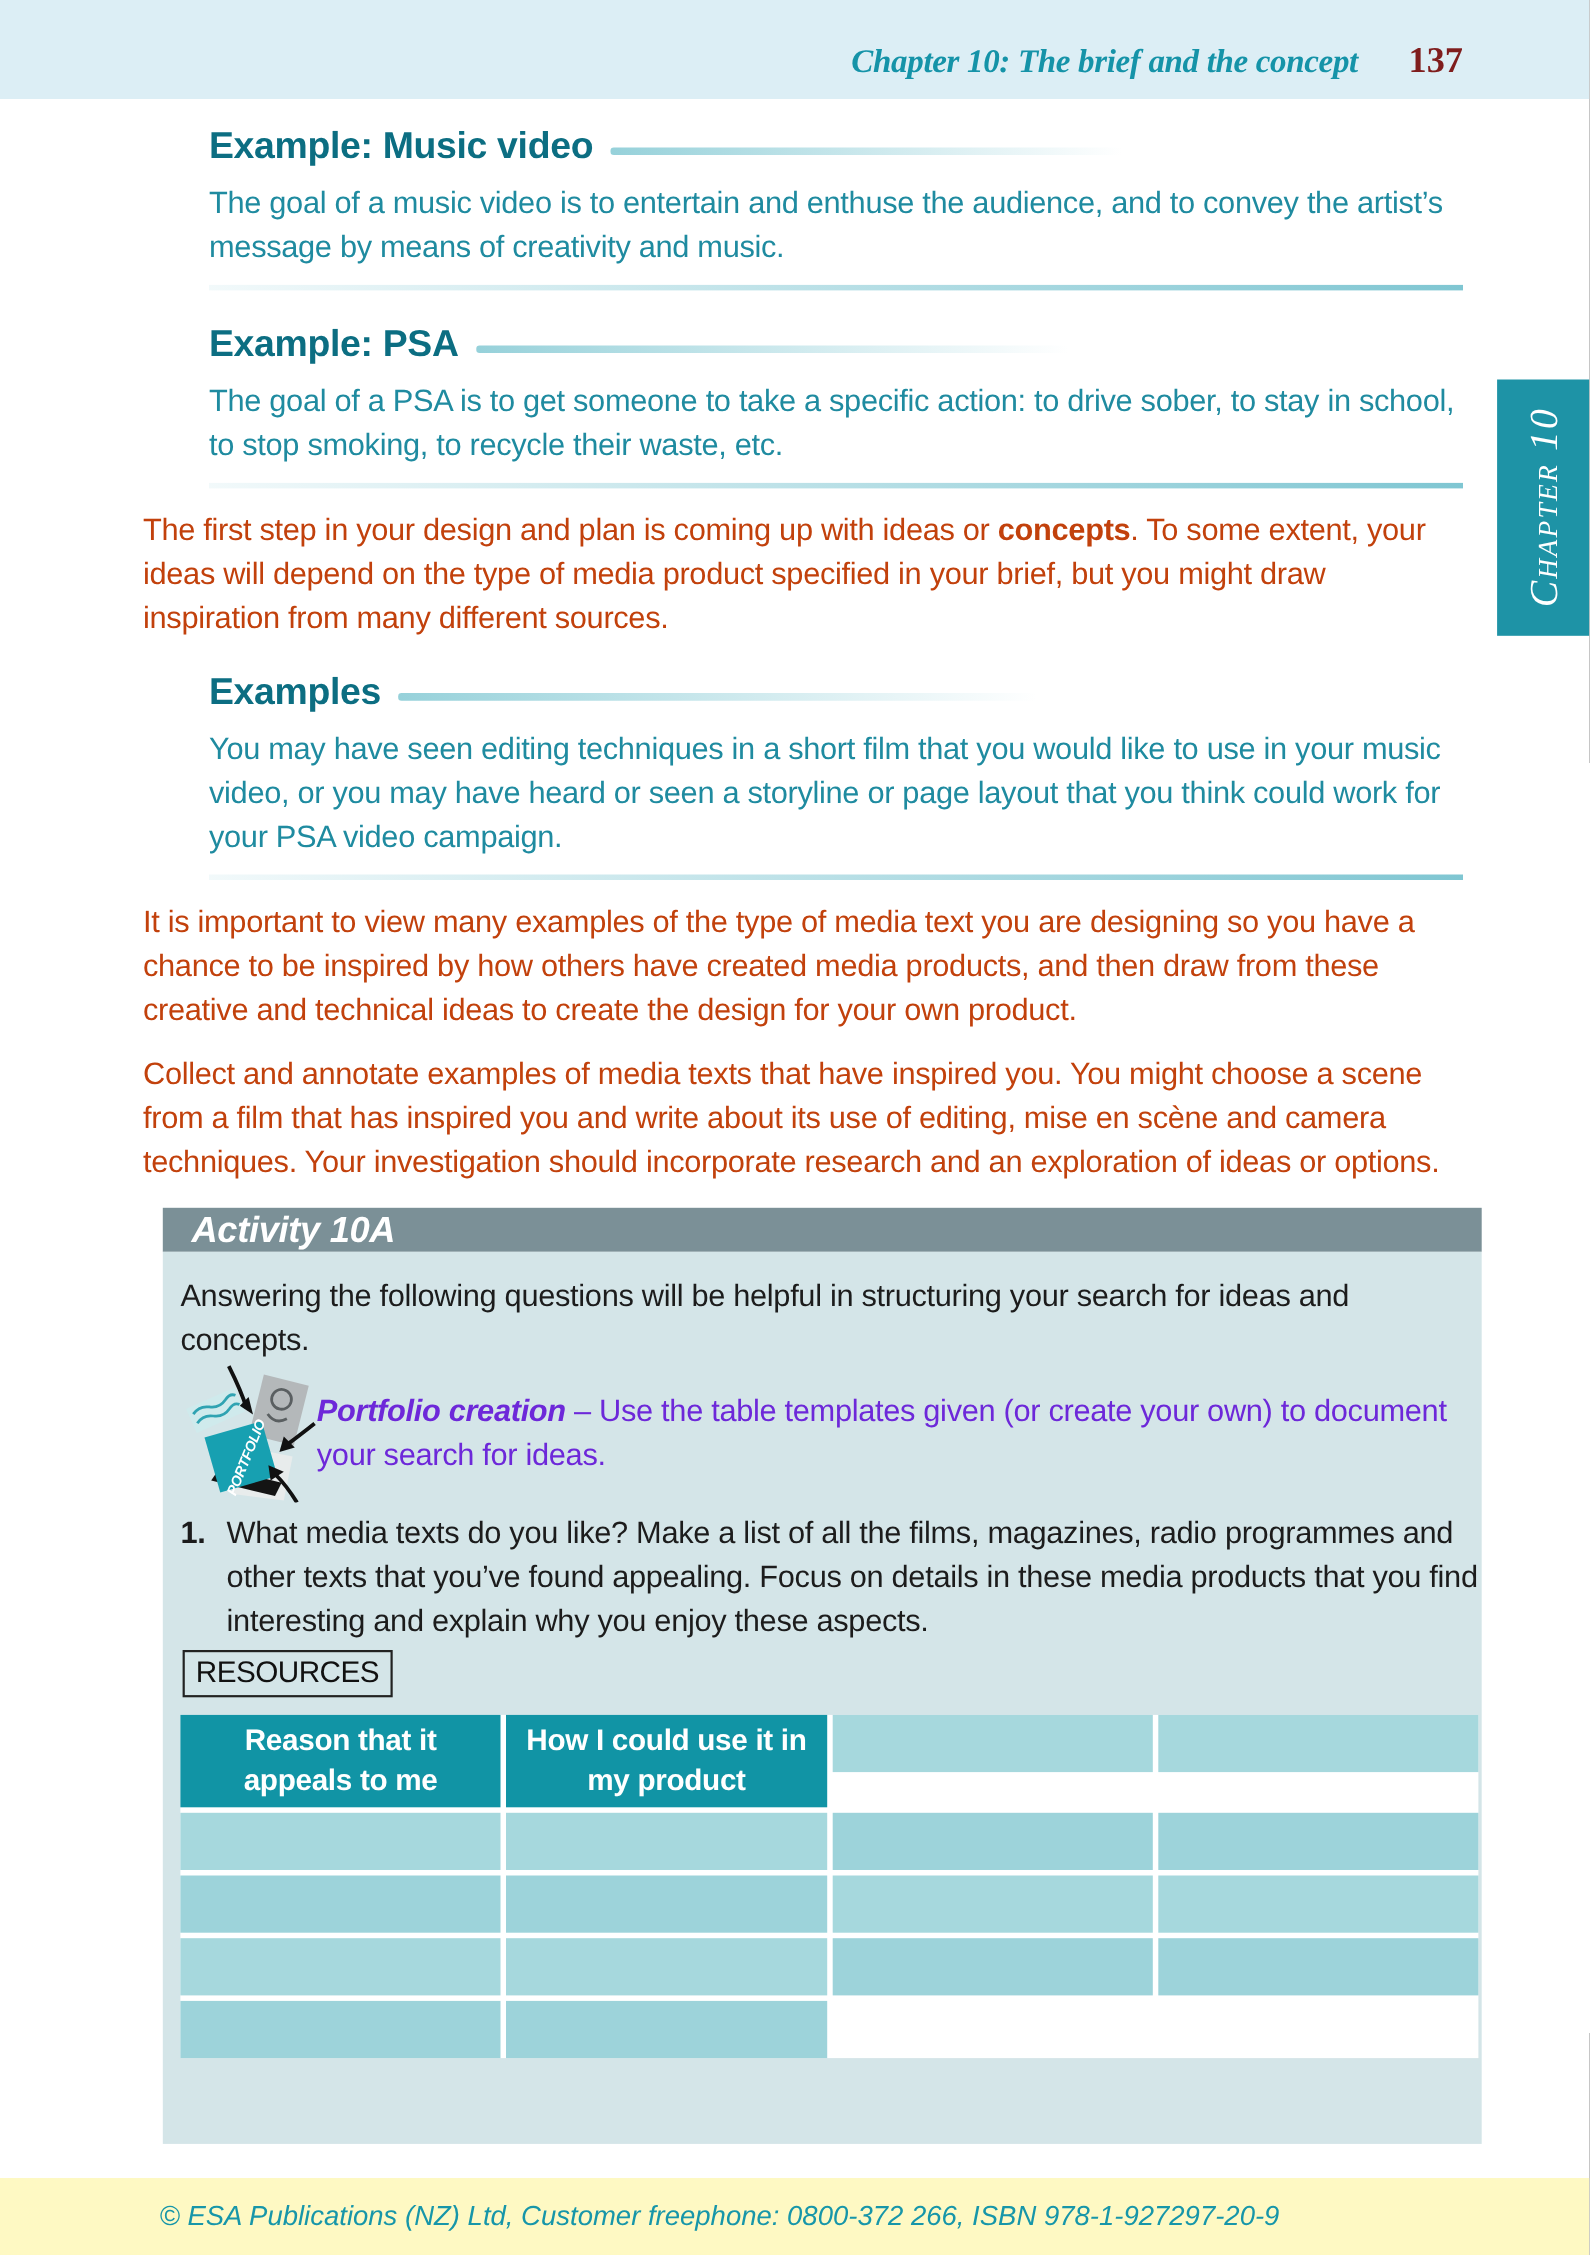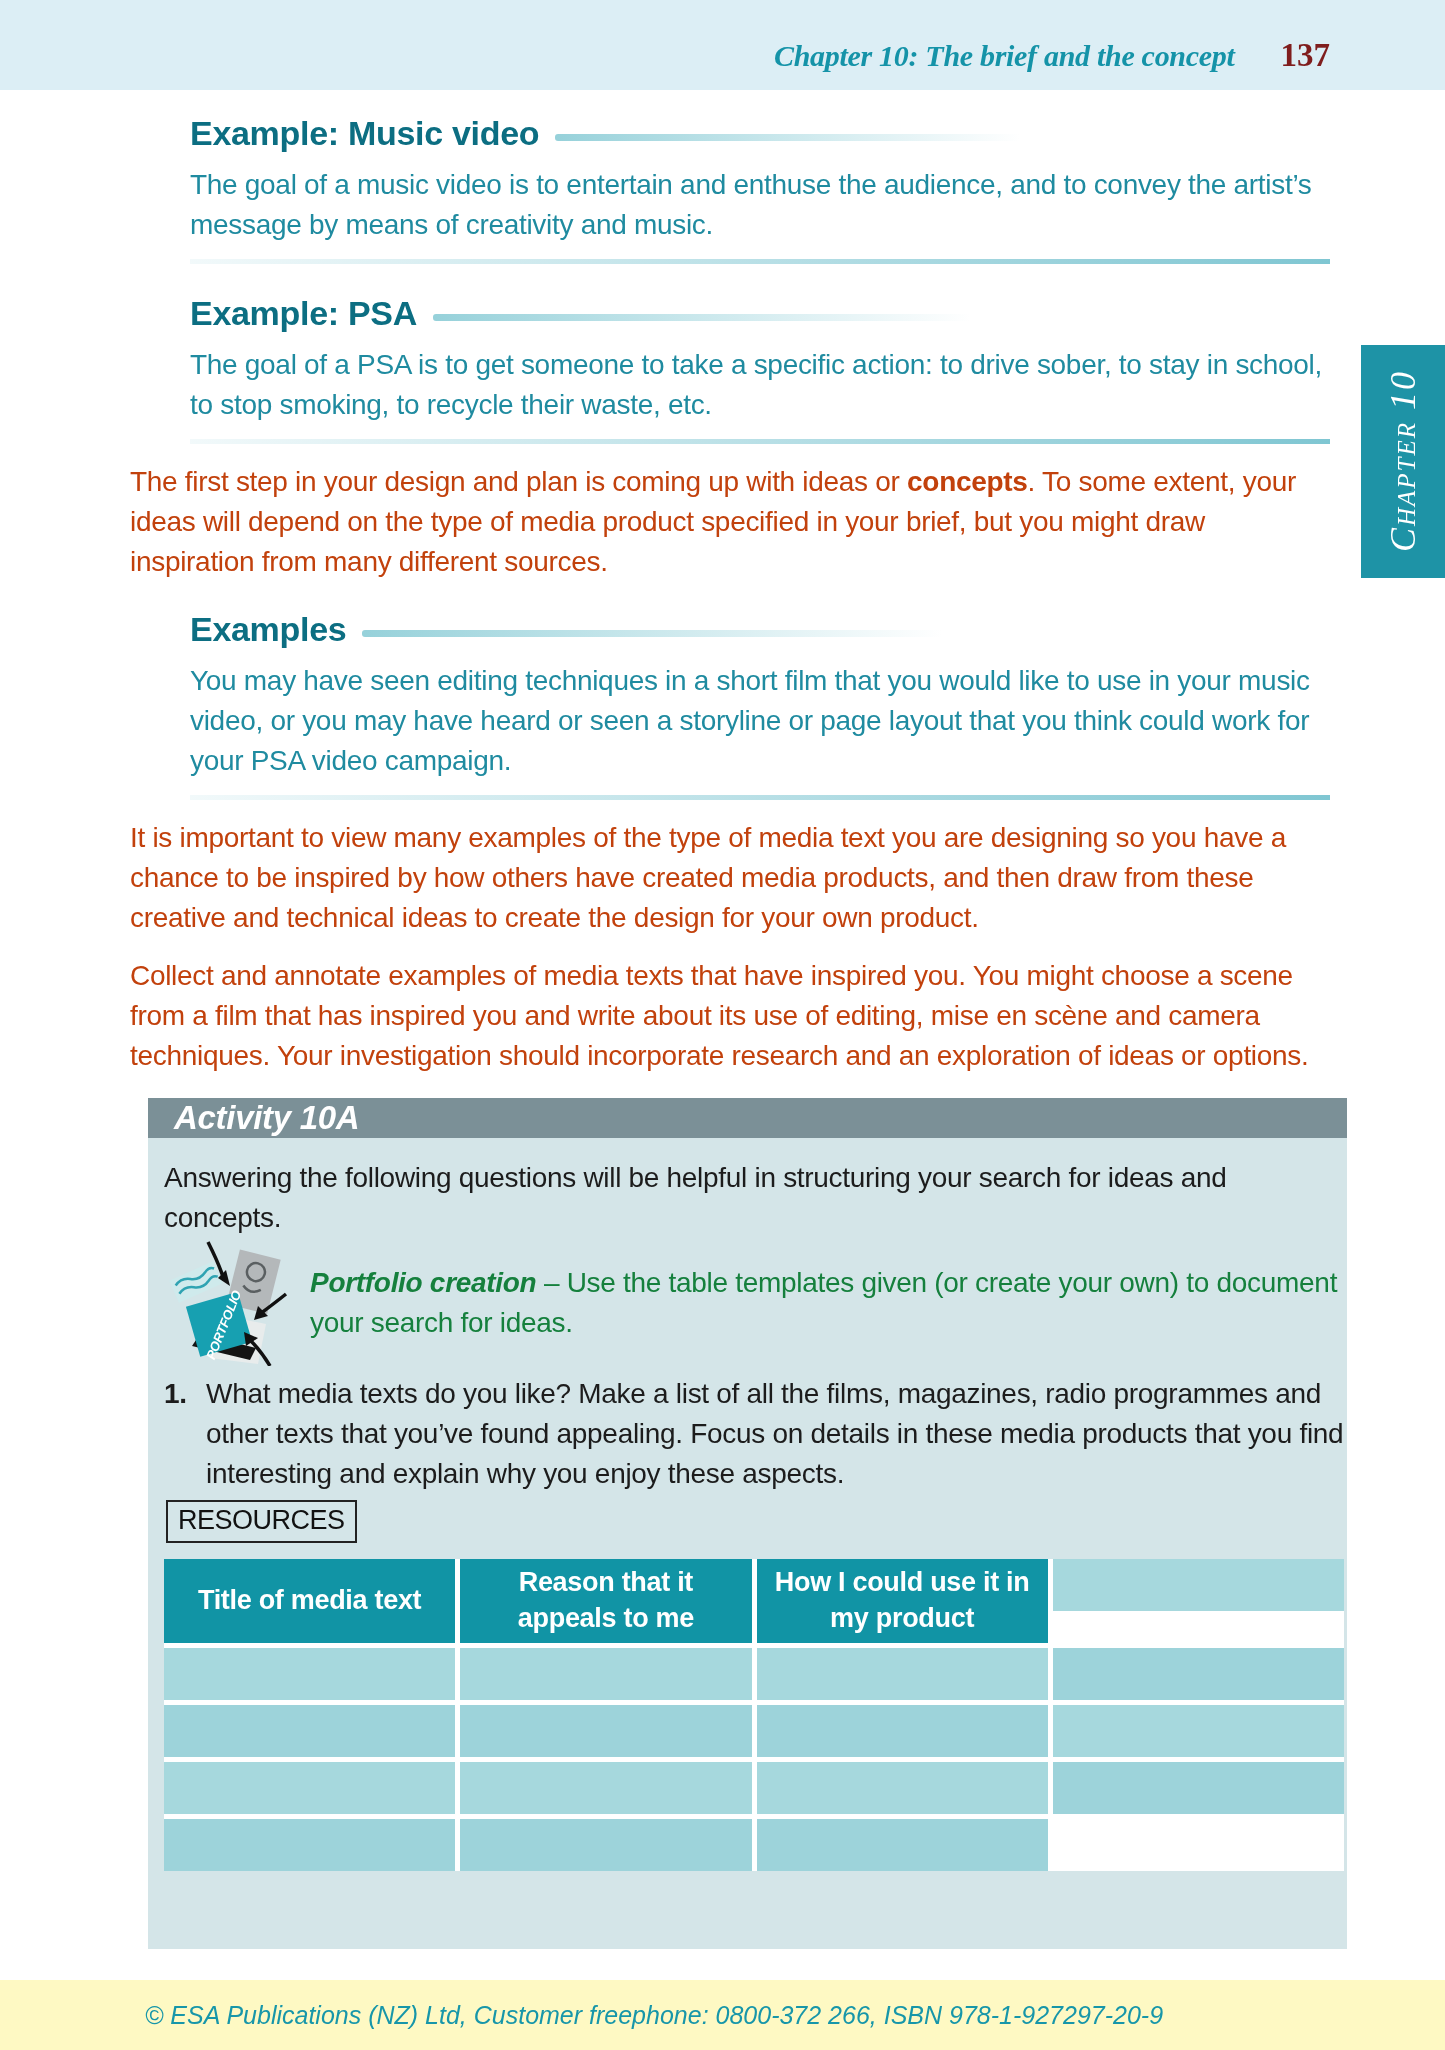--- a/index.html
+++ b/index.html
@@ -37,21 +37,21 @@
 
   
   .activity{margin-top:22px;margin-left:18px;width:1199px;box-sizing:border-box;}
   .activity-bar{height:40px;background:#7b9097;color:#ffffff;display:flex;align-items:center;
         padding-left:26px;font-size:33px;font-weight:bold;font-style:italic;box-sizing:border-box;}
   .activity-body{background:#d4e5e8;padding:20px 3px 78px 16px;box-sizing:border-box;}
   .activity-intro{font-size:28px;line-height:40px;color:#1c1c1c;}
 
   .portfolio-row{display:flex;align-items:center;margin-top:2px;}
   .portfolio-icon{width:122px;height:126px;flex:0 0 auto;margin-left:2px;}
-  .portfolio-text{margin-left:22px;font-size:28px;line-height:40px;color:#15803d;}
+  .portfolio-text{font-size:28px;line-height:40px;color:#6d28d9;}
   .portfolio-text .pf-bold{font-weight:bold;font-style:italic;}
 
   .numbered-item{display:flex;margin-top:8px;}
   .item-number{font-weight:bold;font-size:28px;line-height:40px;color:#1c1c1c;width:42px;flex:0 0 auto;}
   .item-text{font-size:28px;line-height:40px;color:#1c1c1c;}
 
   .resources-box{display:inline-block;margin-top:6px;margin-left:2px;border:2px solid #222222;
         padding:3px 10px 5px;font-size:27px;color:#111111;letter-spacing:-0.5px;}
 
   
@@ -167,21 +167,20 @@
         </div>
 
         <div class="numbered-item">
           <span class="item-number">1.</span>
           <span class="item-text">What media texts do you like? Make a list of all the films, magazines, radio programmes and other texts that you’ve found appealing. Focus on details in these media products that you find interesting and explain why you enjoy these aspects.</span>
         </div>
 
         <div class="resources-box">RESOURCES</div>
 
         <div class="ideas-table" id="ideas-table">
-            <div class="th">Title of media text</div>
             <div class="th">Reason that it appeals to me</div>
             <div class="th">How I could use it in my product</div>
             <div class="td"></div>
             <div class="td"></div>
             <div class="td"></div>
             <div class="td"></div>
             <div class="td alt"></div>
             <div class="td alt"></div>
             <div class="td alt"></div>
             <div class="td alt"></div>

